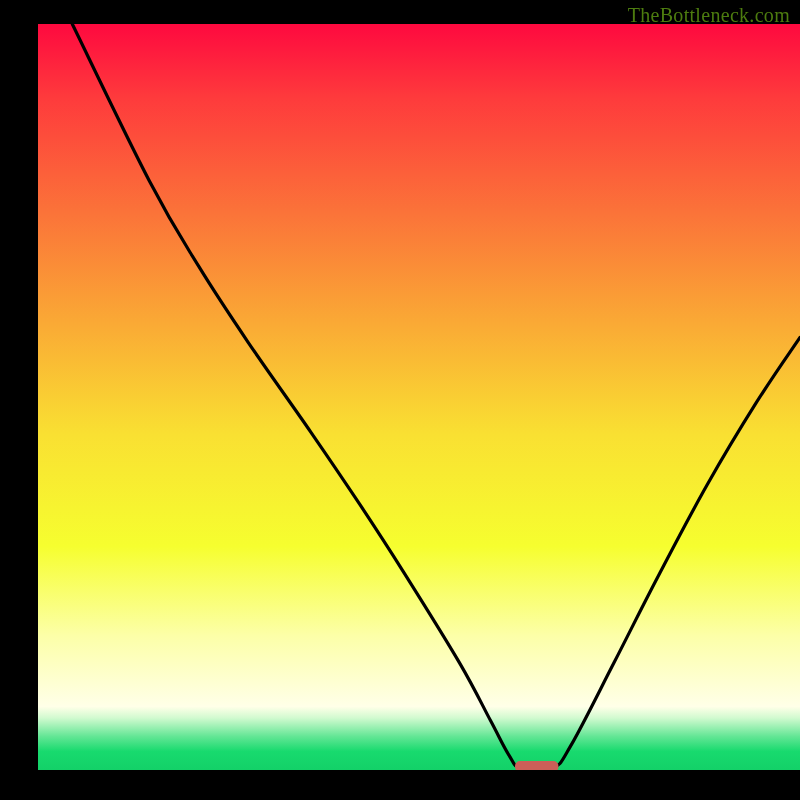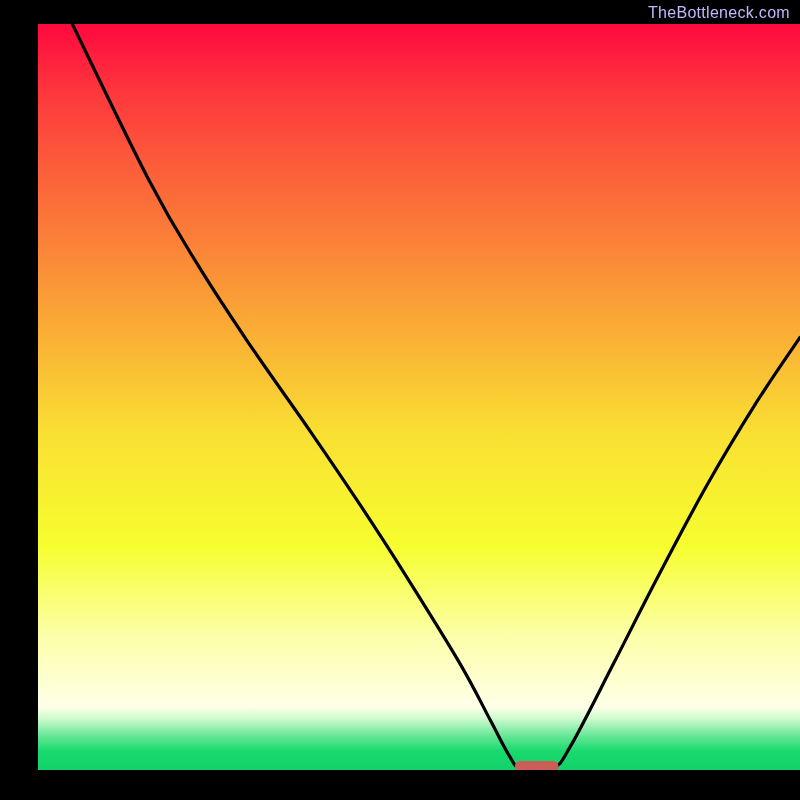--- a/index.html
+++ b/index.html
@@ -13,23 +13,23 @@
   .frame {
     position: relative;
     width: 800px;
     height: 800px;
     background: #000;
   }
   .watermark {
     position: absolute;
     top: 4px;
     right: 10px;
-    font-family: Liberation Sans, sans-serif;
-    font-size: 16px;
-    color: #c4b5fd;
+    font-family: Liberation Serif, serif;
+    font-size: 20px;
+    color: #4d7c0f;
     letter-spacing: 0.3px;
     z-index: 5;
   }
   svg {
     display: block;
   }
 </style>
 </head>
 <body>
 

